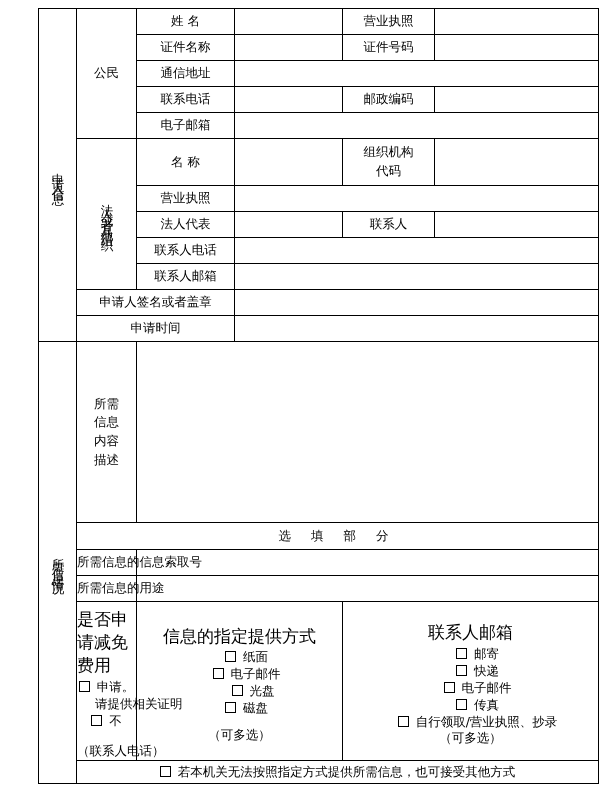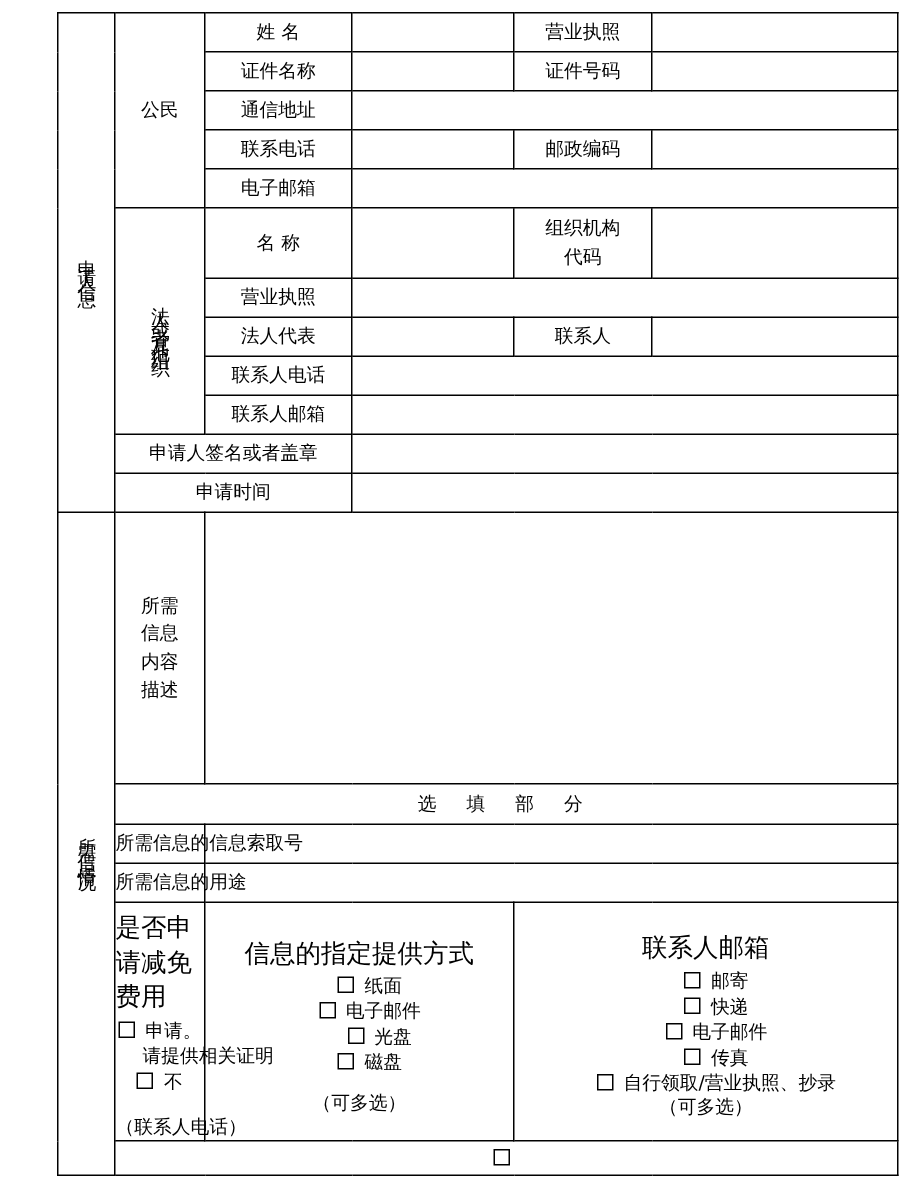--- a/index.html
+++ b/index.html
@@ -283,18 +283,18 @@
           </div>
           <div class="opt-item nowrap" style="padding-left:14px">
             <span class="chk"></span><span>自行领取/营业执照、抄录</span>
           </div>
           <div class="opt-item">（可多选）</div>
         </td>
       </tr>
 
       <tr>
         <td class="last-row" colspan="5">
-          <span class="chk"></span>
+          <span class="chk"></span><span>若本机关无法按照指定方式提供所需信息，也可接受其他方式</span>
         </td>
       </tr>
     </tbody>
   </table>
 </div>
 
 </body></html>

